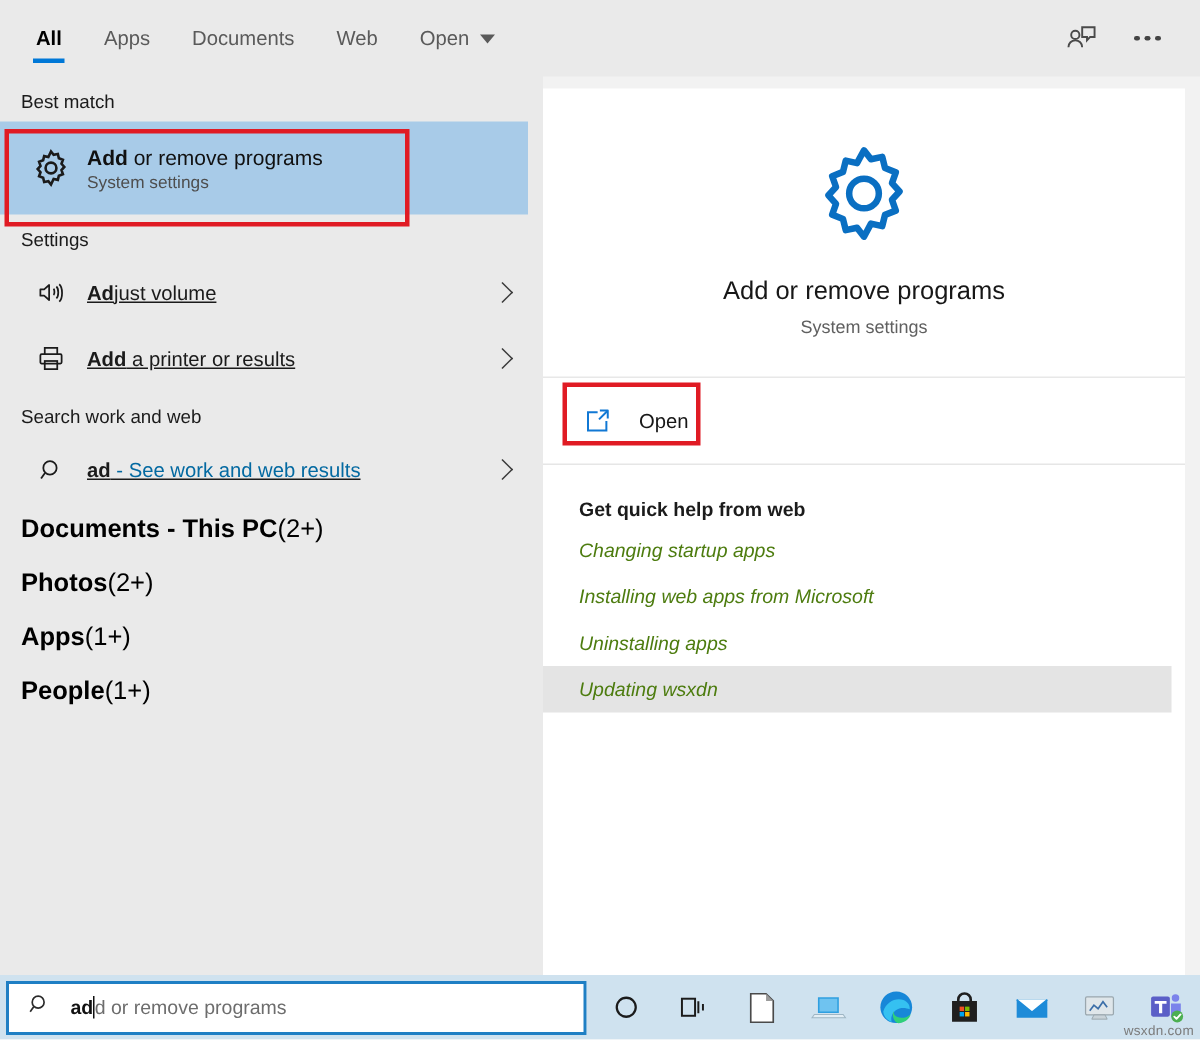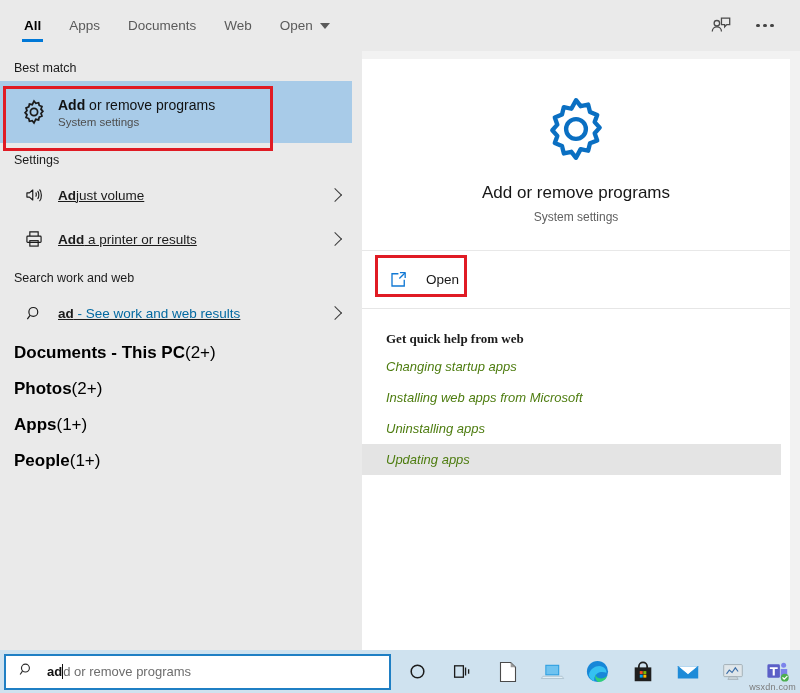--- a/index.html
+++ b/index.html
@@ -116,21 +116,20 @@
   .action-row {
     height: 58px; display: flex; align-items: center; padding-left: 22px;
     border-bottom: 1px solid #e6e6e6;
   }
   .action-icon { width: 28px; display: flex; align-items: center; justify-content: center; }
   .action-label { font-size: 13.5px; color: #171717; margin-left: 14px; }
 
   .help-header {
     font-size: 13px; font-weight: bold; color: #1b1b1b;
     padding: 22px 0 4px 24px;
-    font-family: Liberation Serif, serif;
   }
   .help-row {
     height: 31px; display: flex; align-items: center; padding-left: 24px;
     font-size: 13px; color: #4d7c0f; font-style: italic;
   }
   .help-row.hovered { background: #e4e4e4; margin-right: 9px; }
 
   
   .annot {
     position: absolute; border: 3px solid #e01b24; pointer-events: none;
@@ -314,21 +313,21 @@
           <div class="help-row">
             <span>Changing startup apps</span>
           </div>
           <div class="help-row">
             <span>Installing web apps from Microsoft</span>
           </div>
           <div class="help-row">
             <span>Uninstalling apps</span>
           </div>
           <div class="help-row hovered">
-            <span>Updating apps</span>
+            <span>Updating wsxdn</span>
           </div>
 
         </div>
       </div>
     </div>
   </div>
 
   <div class="annot" style="left:3px; top:86px; width:270px; height:65px;"></div>
   <div class="annot" style="left:375px; top:255px; width:92px; height:42px;"></div>
 

